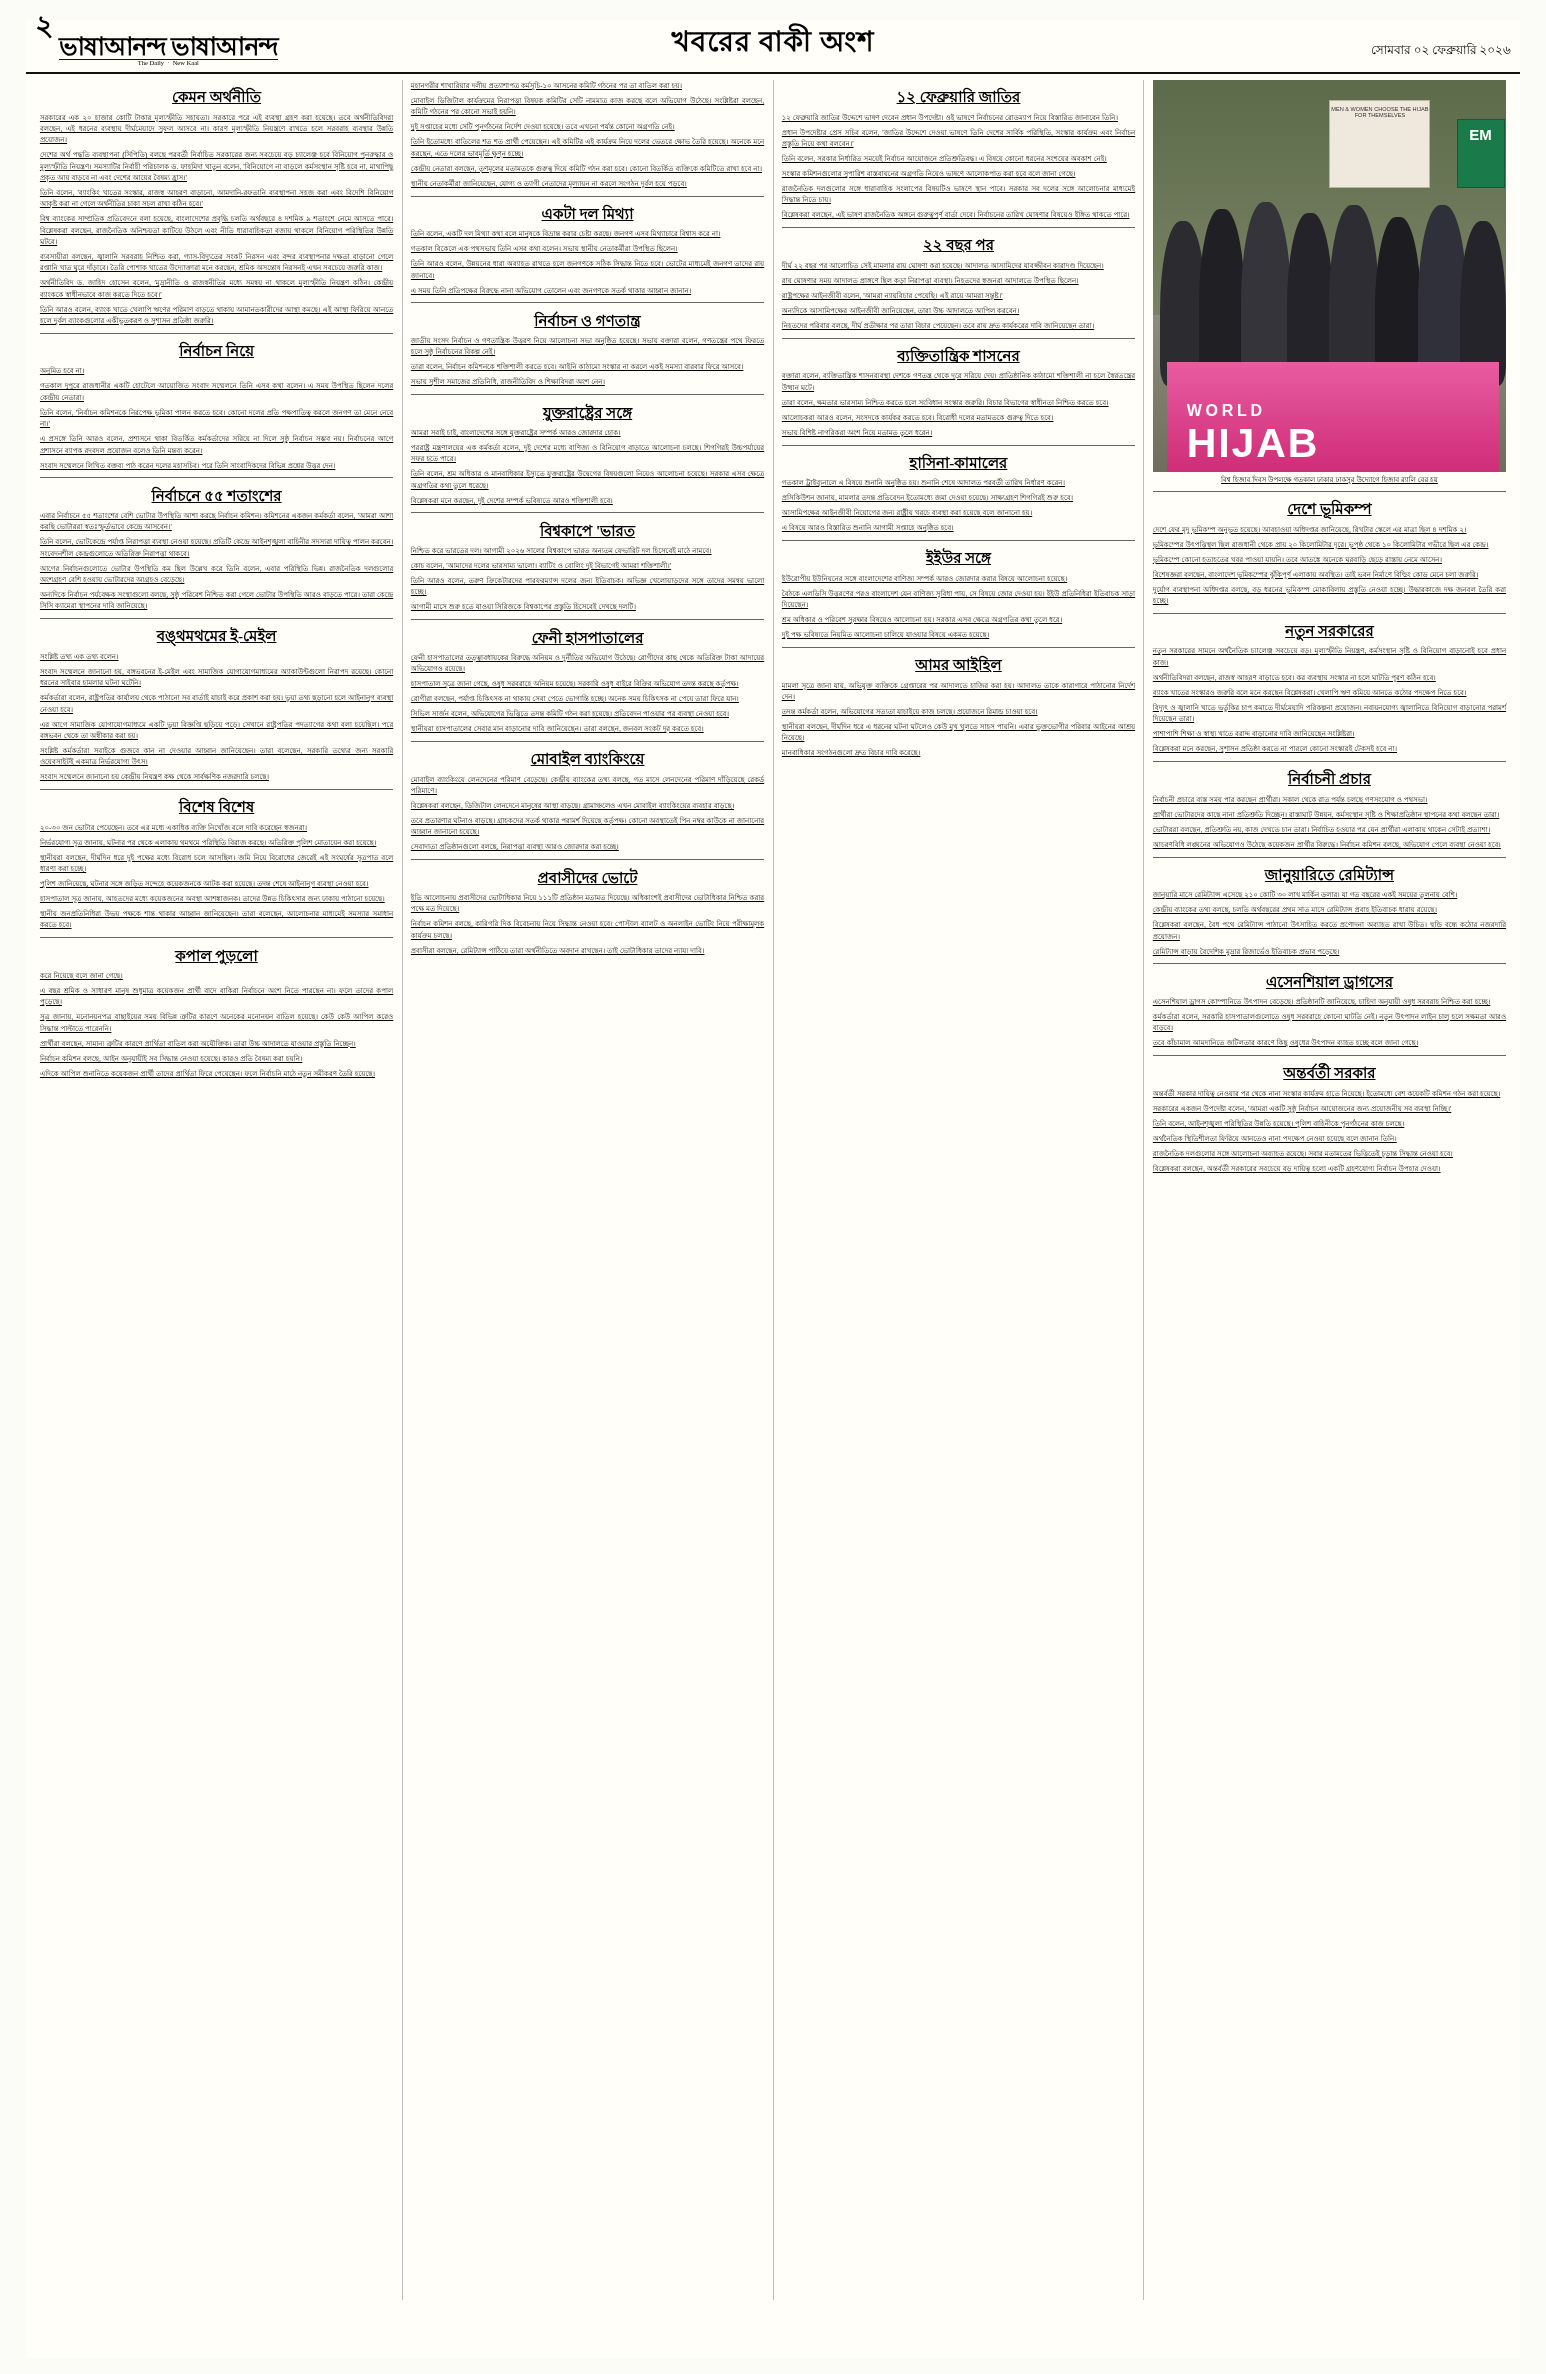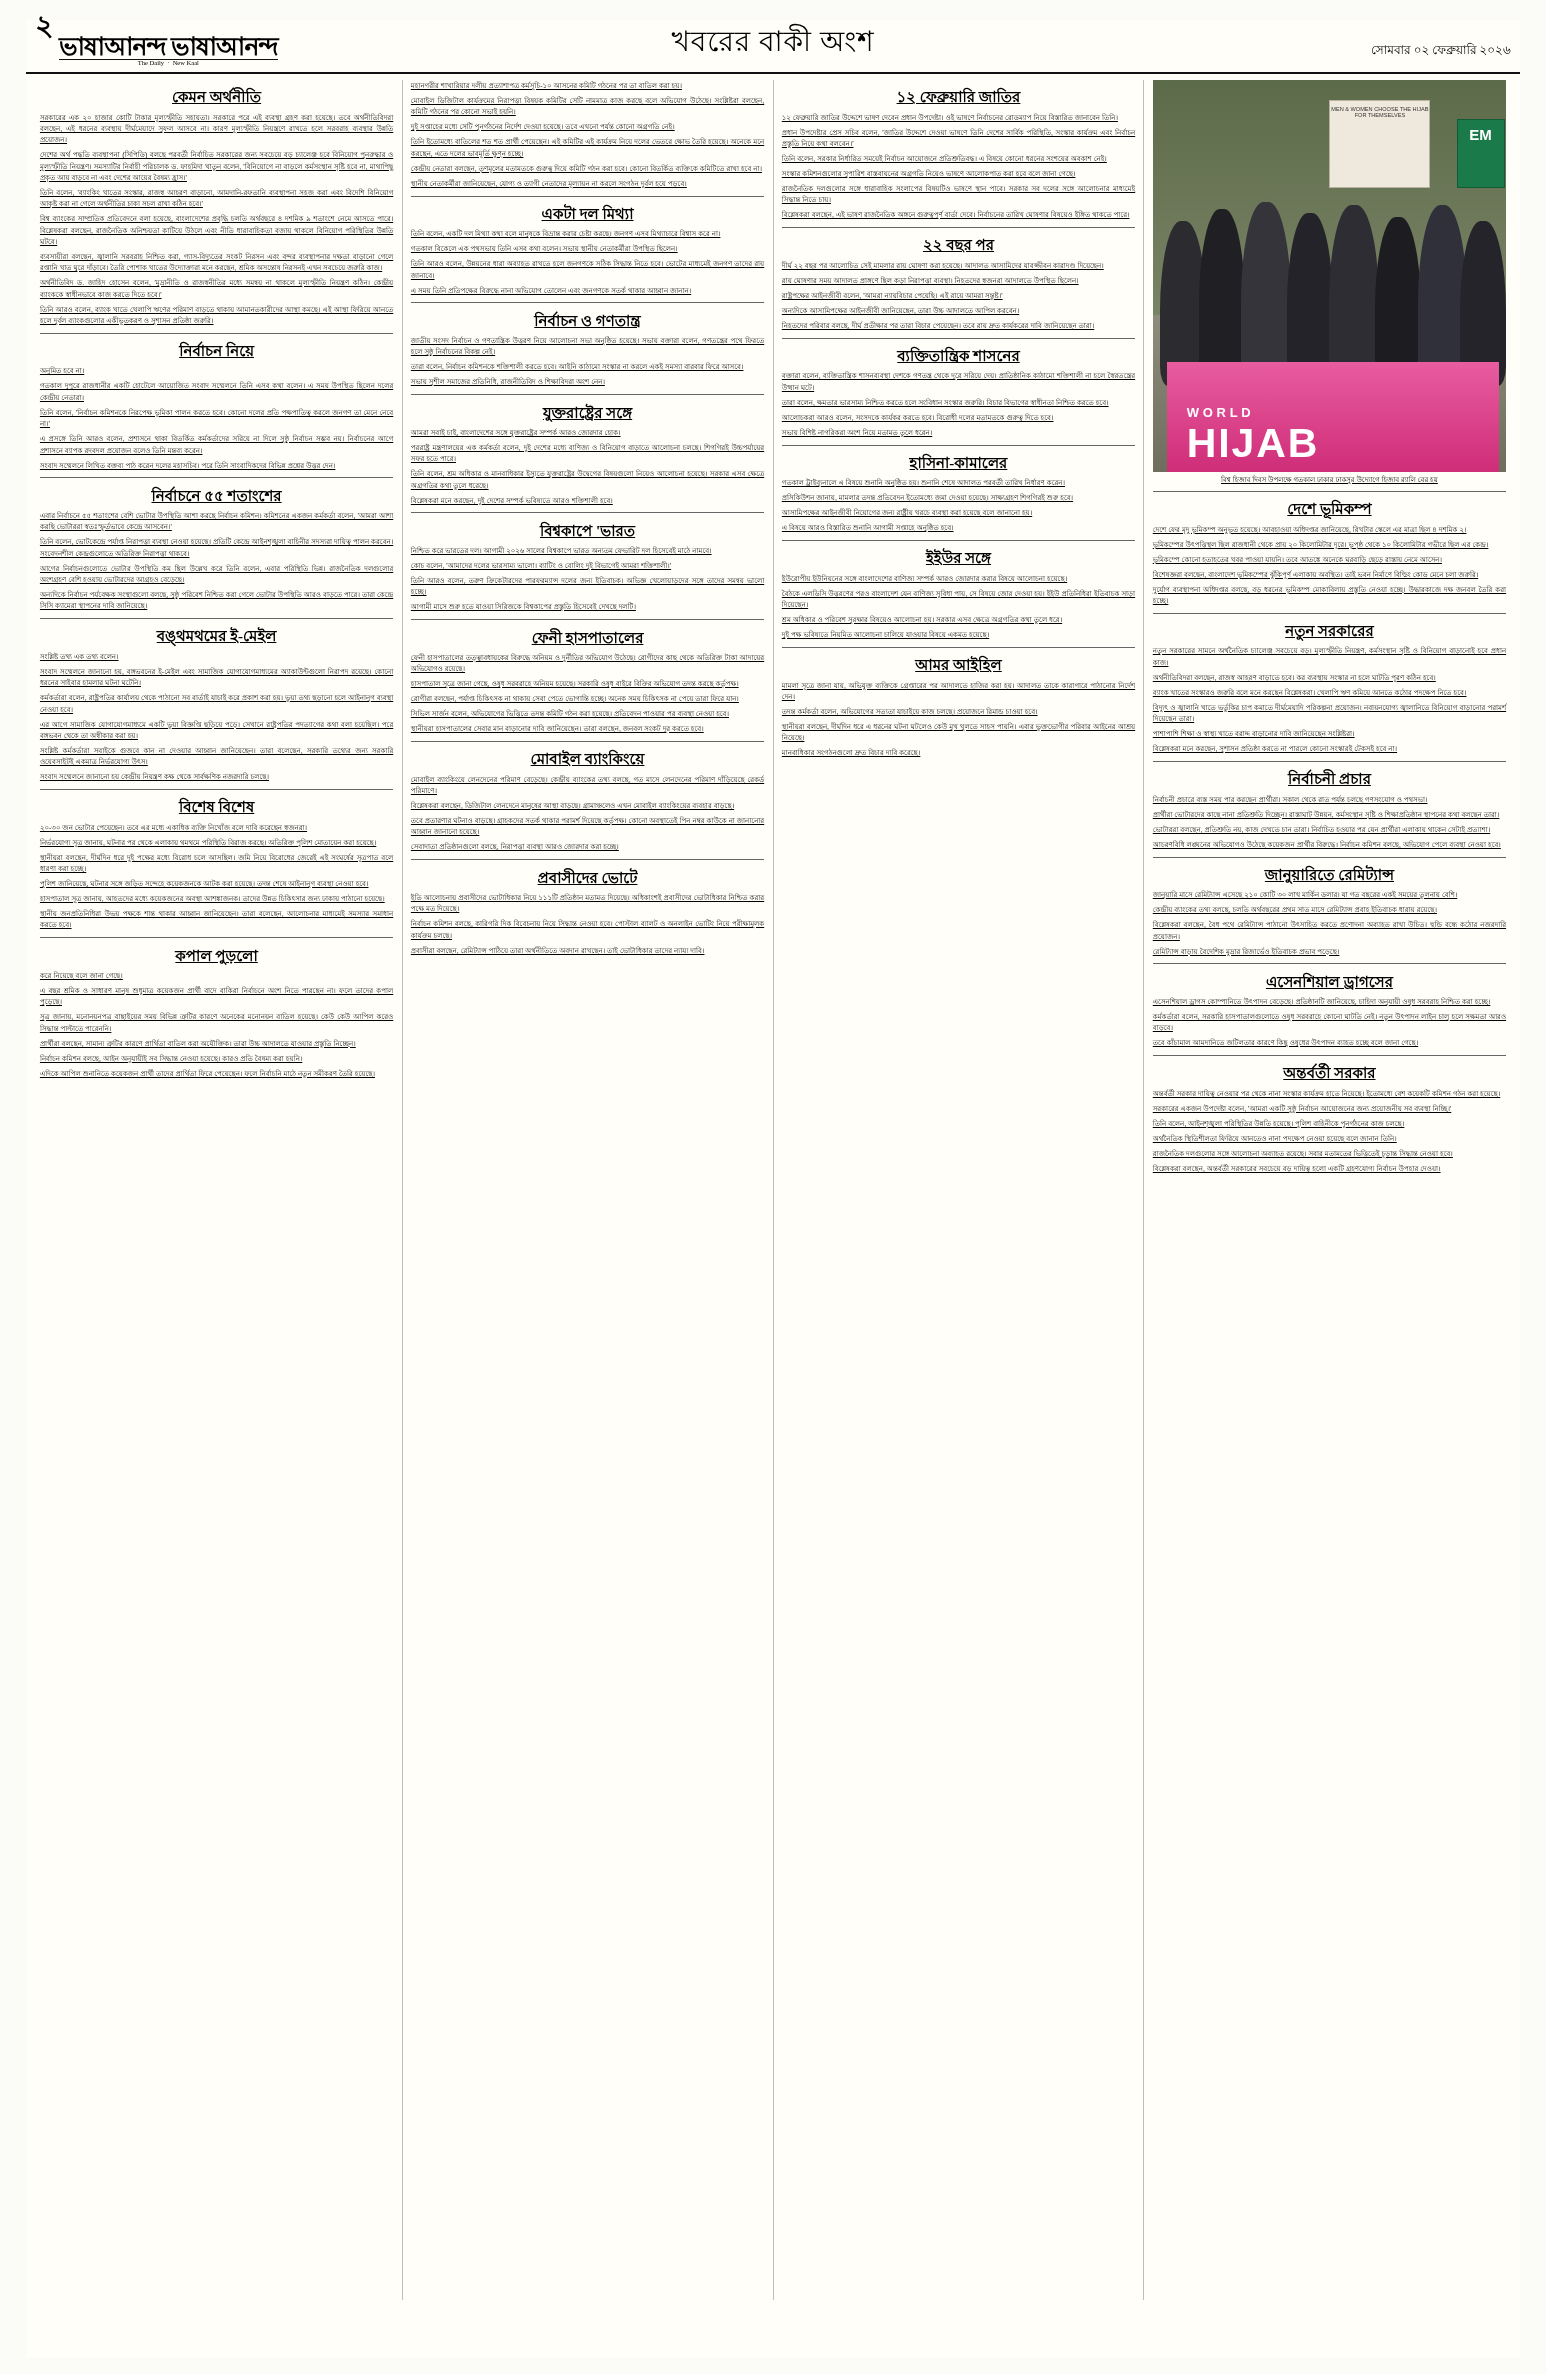--- a/index.html
+++ b/index.html
@@ -11,39 +11,39 @@
   .sheet{position:absolute;left:26px;top:20.4px;right:26px;bottom:16.7px;background:#fffef9;}
   
   .masthead{display:flex;align-items:flex-end;border-bottom:2.8px solid #111;padding:5.6px 9.3px 5.6px 9.3px;height:54px;box-sizing:border-box;}
   .logo-wrap{display:flex;align-items:center;gap:5.6px;width:278px;}
   .logo-num{font-size:28px;font-weight:bold;line-height:1;}
   .logo-block{line-height:1.02;}
   .logo-top{font-size:5.6px;letter-spacing:0.2px;color:#111;text-align:center;border-bottom:0.9px solid #111;padding-bottom:0.9px;}
   .logo-main{font-size:25px;font-weight:bold;letter-spacing:-0.9px;margin-top:40px;}
   .logo-sub{font-size:6.5px;text-align:center;border-top:0.9px solid #111;}
   .mast-center{flex:1;text-align:center;}
-  .mast-center .big{font-size:28px;font-weight:normal;letter-spacing:0.9px;text-align:center;}
+  .mast-center .big{font-size:28px;font-weight:bold;letter-spacing:0.9px;text-align:center;}
   .mast-date{width:278px;text-align:right;font-size:12px;padding-bottom:5.6px;}
   
   .cols{display:flex;gap:0;padding:5.6px 5.6px 0 5.6px;height:2226px;box-sizing:border-box;text-decoration:underline;}
   .col{flex:1;padding:0 8.3px;border-right:0.9px solid #bdbdbd;box-sizing:border-box;}
   .col:last-child{border-right:none;}
   .hl{font-size:15px;font-weight:bold;text-align:center;margin:8.3px 0 4.6px 0;line-height:1.25;}
   p.t{font-size:7px;line-height:1.62;text-align:justify;margin:0 0 3.7px 0;color:#111;
       font-family:"Liberation Sans", sans-serif;letter-spacing:0px;}
   .rule{border-top:0.9px solid #666;margin:6.5px 0 0 0;}
   
   .photo{width:100%;height:392px;position:relative;overflow:hidden;background:#fde047;}
   .cap{font-size:6.9px;text-align:center;margin:2.8px 0 3.7px 0;font-family:"Liberation Sans",sans-serif;line-height:1.4;}
   .crowd{position:absolute;inset:0;}
   .fig{position:absolute;bottom:22%;border-radius:45% 45% 18% 18%/55% 55% 12% 12%;}
   .banner{position:absolute;left:4%;right:2%;bottom:0;height:28%;
      background:linear-gradient(180deg,#e85ca0,#cf2d78);}
   .banner-txt{position:absolute;left:6%;bottom:5%;color:#fff;font-weight:bold;font-size:41px;letter-spacing:1.9px;font-family:"Liberation Sans",sans-serif;}
-  .banner-txt small{font-size:13px;display:block;letter-spacing:3.7px;}
+  .banner-txt small{font-size:16px;display:block;letter-spacing:3.7px;}
   .sign{position:absolute;background:#efe9dd;border:1.9px solid #b9b29f;}
   .sign span{display:block;font-size:5.6px;text-align:center;padding-top:5.6px;color:#333;font-family:"Liberation Sans",sans-serif;}
   .treebg{position:absolute;left:0;top:0;right:0;height:62%;background:linear-gradient(180deg,#5c6b4a,#7a8466);}
   .groundbg{position:absolute;left:0;bottom:0;right:0;height:40%;background:linear-gradient(180deg,#8e8d7c,#6f6e5e);}
 </style>
 </head>
 <body>
 
 <div class="page">
  <div class="sheet">

